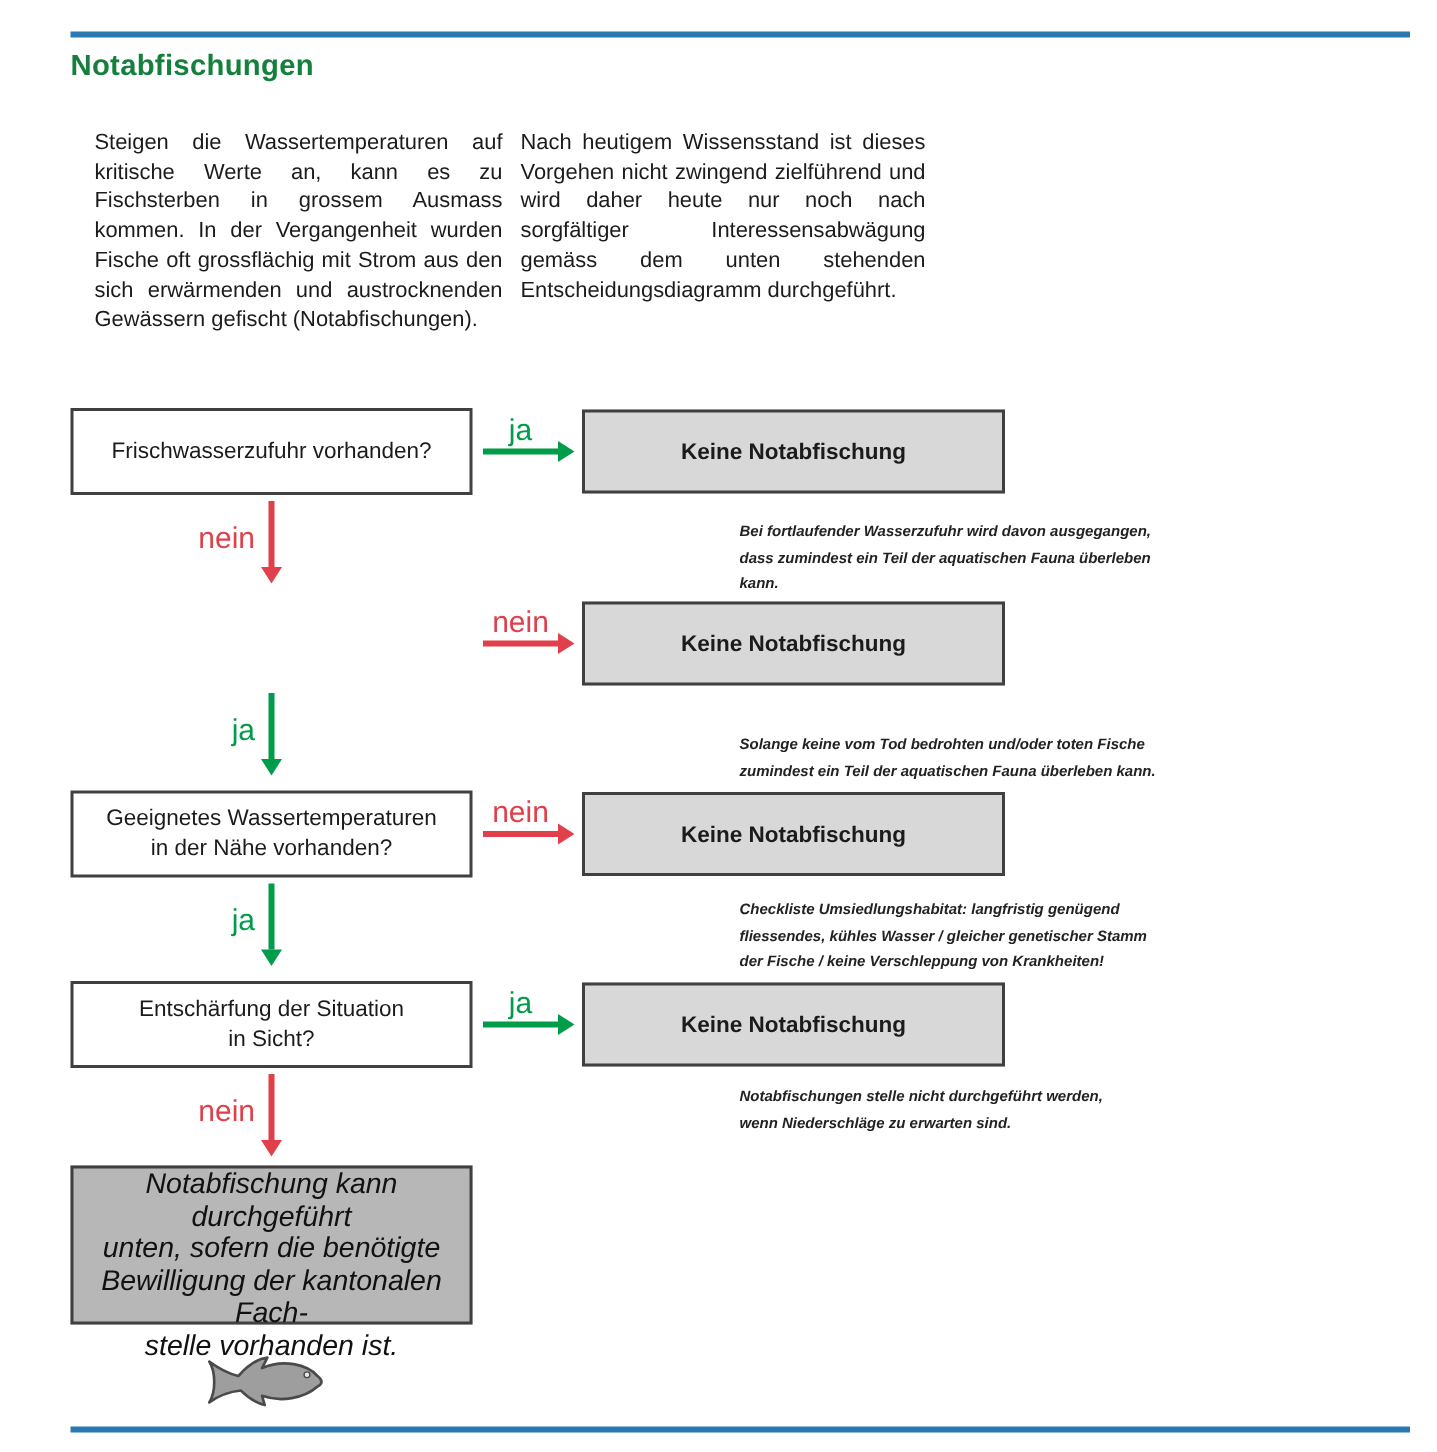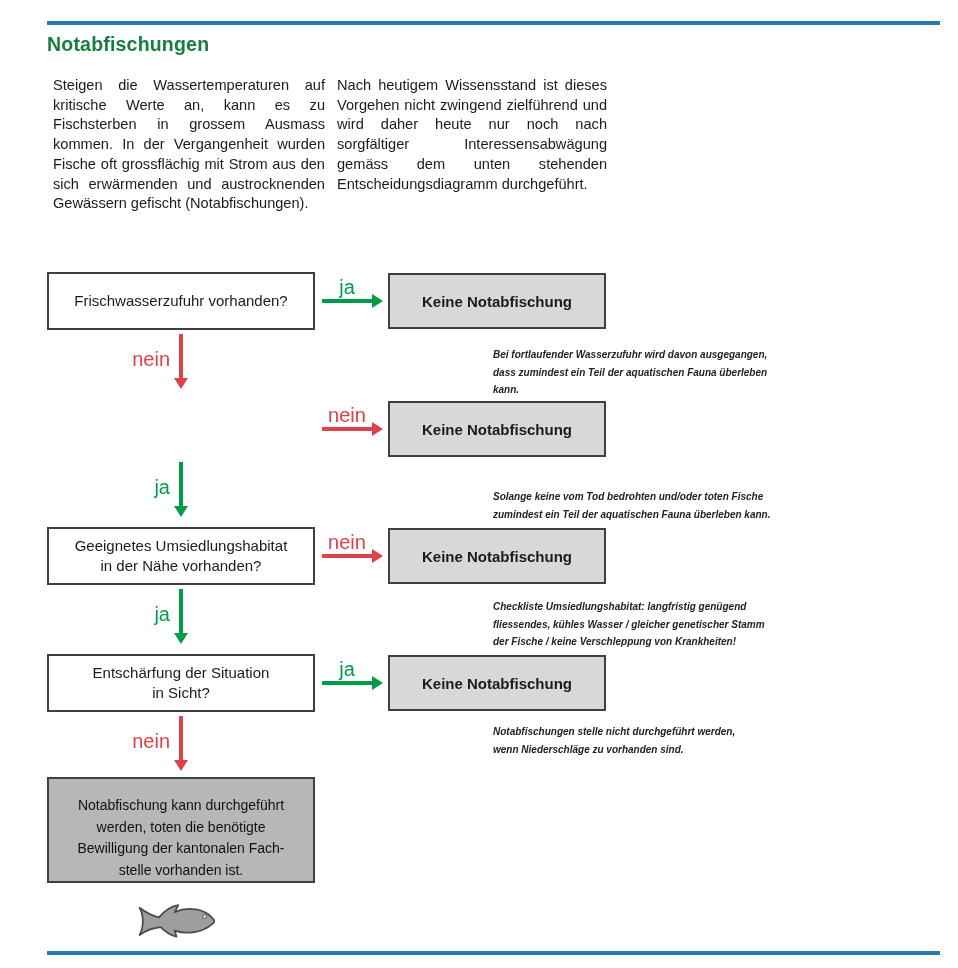--- a/index.html
+++ b/index.html
@@ -3,37 +3,37 @@
 <meta charset="utf-8">
 <style>
   html,body{margin:0;padding:0;background:#ffffff;}
   .page{position:relative;width:958px;height:968px;background:#ffffff;overflow:hidden;
         font-family:"Liberation Sans","DejaVu Sans",sans-serif;color:#1b1b1b;}
   .bar{position:absolute;left:47px;width:893px;height:4px;background:var(--rule_blue,#2a7ab1);}
   .bar.top{top:21px;}
   .bar.bottom{top:951px;}
   .title{position:absolute;left:47px;top:33px;margin:0;font-size:19.5px;font-weight:bold;
          letter-spacing:.2px;color:#15803d;}
-  .col{position:absolute;top:70px;margin:6px;text-align:justify;font-size:14.6px;line-height:19.7px;}
+  .col{position:absolute;top:70px;margin:16px;text-align:justify;font-size:14.6px;line-height:19.7px;}
   .c1{left:47px;width:272px;}
   .c2{left:331px;width:270px;}
   .c3{left:611px;width:278px;}
 
   .qbox{position:absolute;left:47px;width:268px;height:58px;box-sizing:border-box;
         background:#fff;border:2px solid var(--box_border,#404040);
         display:flex;flex-direction:column;justify-content:center;align-items:center;
         text-align:center;font-size:15px;line-height:20px;}
-  .rbox{position:absolute;left:388px;width:218px;height:56px;box-sizing:border-box;
+  .rbox{position:absolute;left:388px;width:282px;height:56px;box-sizing:border-box;
         background:var(--result_box_fill,#d8d8d8);border:2px solid var(--box_border,#404040);
         display:flex;justify-content:center;align-items:center;
         font-weight:bold;font-size:15px;}
   .fbox{position:absolute;left:47px;top:777px;width:268px;height:106px;box-sizing:border-box;
         background:var(--final_box_fill,#b7b7b7);border:2px solid var(--box_border,#404040);
-        display:flex;flex-direction:column;justify-content:flex-end;align-items:center;
-        text-align:center;font-size:14px;line-height:21.5px;color:#111;}
+        display:flex;flex-direction:column;justify-content:flex-start;align-items:center;
+        text-align:center;font-size:19px;line-height:21.5px;color:#111;font-style:italic;}
 
   .green{color:var(--green,#009c49);}
   .red{color:var(--red,#e0404a);}
   .arrow{position:absolute;}
   .arrow .shaft{position:absolute;background:currentColor;display:block;}
   .arrow .head{position:absolute;display:block;width:0;height:0;}
   .ar{left:322px;width:64px;height:14px;}
   .ar .shaft{left:0;top:5px;width:50px;height:4px;}
   .ar .head{left:50px;top:0;border-top:7px solid transparent;border-bottom:7px solid transparent;
             border-left:11px solid currentColor;}
@@ -96,21 +96,21 @@
   <div class="arrow ad green" style="top:462px">
       <i class="shaft"></i>
       <i class="head"></i>
     </div>
   <div class="note" style="top:488px">
     <div>Solange keine vom Tod bedrohten und/oder toten Fische</div>
     <div>zumindest ein Teil der aquatischen Fauna überleben kann.</div>
   </div>
 
   <div class="qbox" style="top:527px">
-    <div>Geeignetes Umsiedlungshabitat</div>
+    <div>Geeignetes Wassertemperaturen</div>
     <div>in der Nähe vorhanden?</div>
   </div>
   <span class="lbl side-lbl red" style="top:531px">nein</span>
   <div class="arrow ar red" style="top:549px">
       <i class="shaft"></i>
       <i class="head"></i>
     </div>
   <div class="rbox" style="top:528px">
     <span>Keine Notabfischung</span>
   </div>
@@ -137,26 +137,26 @@
   <div class="rbox" style="top:655px">
     <span>Keine Notabfischung</span>
   </div>
   <span class="lbl down-lbl red" style="top:730px">nein</span>
   <div class="arrow ad red" style="top:716px">
       <i class="shaft"></i>
       <i class="head"></i>
     </div>
   <div class="note" style="top:723px">
     <div>Notabfischungen stelle nicht durchgeführt werden,</div>
-    <div>wenn Niederschläge zu vorhanden sind.</div>
+    <div>wenn Niederschläge zu erwarten sind.</div>
   </div>
 
   <div class="fbox">
     <div>Notabfischung kann durchgeführt</div>
-    <div>werden, toten die benötigte</div>
+    <div>unten, sofern die benötigte</div>
     <div>Bewilligung der kantonalen Fach-</div>
     <div>stelle vorhanden ist.</div>
   </div>
 
   <svg class="fish" viewBox="0 0 100 48" aria-hidden="true">
     <path d="M 4 10 C 12 16 18 19 26 21 C 33 13 40 8 48 7 L 44 15 C 60 8 78 12 86 21 C 90 24 90 27 86 29 C 76 38 58 41 44 36 L 46 43 C 38 41 33 37 28 32 C 18 33 11 36 4 41 C 9 33 9 18 4 10 Z" fill="#9e9e9e" stroke="#4a4a4a" stroke-width="2" stroke-linejoin="round"></path>
     <circle cx="78" cy="20" r="2.2" fill="#e8e8e8" stroke="#444" stroke-width="1"></circle>
   </svg>
 
   <div class="bar bottom"></div>

